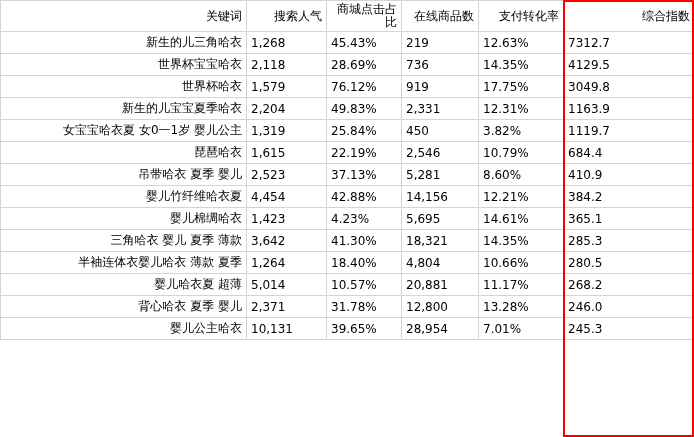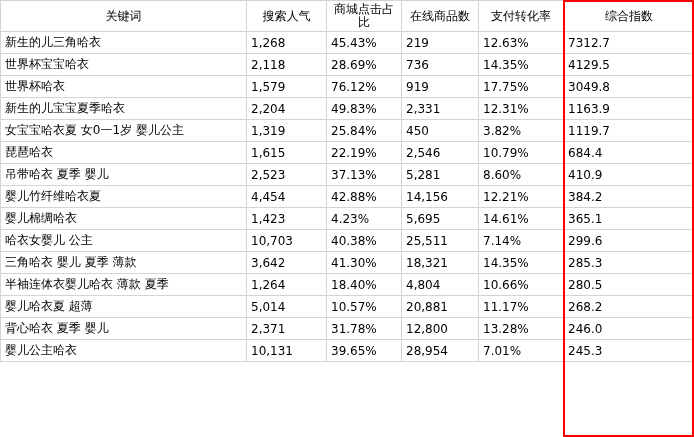--- a/index.html
+++ b/index.html
@@ -37,30 +37,30 @@
     padding: 2px 4px;
     height: 21px;
     box-sizing: border-box;
     font-weight: normal;
     font-size: 12px;
     white-space: nowrap;
     overflow: hidden;
     vertical-align: middle;
   }
   thead th {
-    text-align: center;
+    text-align: right;
     vertical-align: top;
     line-height: 13px;
     padding-top: 1px;
     height: 31px;
   }
   thead th.wrap {
     white-space: normal;
   }
-  td.kw { text-align: left; }
+  td.kw { text-align: right; }
   td.numl { text-align: left; padding-left: 8px; }
   td.idx { padding-right: 8px; }
 
   
   #highlight {
     position: absolute;
     top: 0px;
     left: 563px;
     width: 131px;
     height: 437px;
@@ -159,28 +159,20 @@
       </tr>
       <tr>
         <td class="kw">婴儿棉绸哈衣</td>
         <td class="numl">1,423</td>
         <td class="numl">4.23%</td>
         <td class="numl">5,695</td>
         <td class="numl">14.61%</td>
         <td class="idx">365.1</td>
       </tr>
       <tr>
-        <td class="kw">哈衣女婴儿 公主</td>
-        <td class="numl">10,703</td>
-        <td class="numl">40.38%</td>
-        <td class="numl">25,511</td>
-        <td class="numl">7.14%</td>
-        <td class="idx">299.6</td>
-      </tr>
-      <tr>
         <td class="kw">三角哈衣 婴儿 夏季 薄款</td>
         <td class="numl">3,642</td>
         <td class="numl">41.30%</td>
         <td class="numl">18,321</td>
         <td class="numl">14.35%</td>
         <td class="idx">285.3</td>
       </tr>
       <tr>
         <td class="kw">半袖连体衣婴儿哈衣 薄款 夏季</td>
         <td class="numl">1,264</td>

